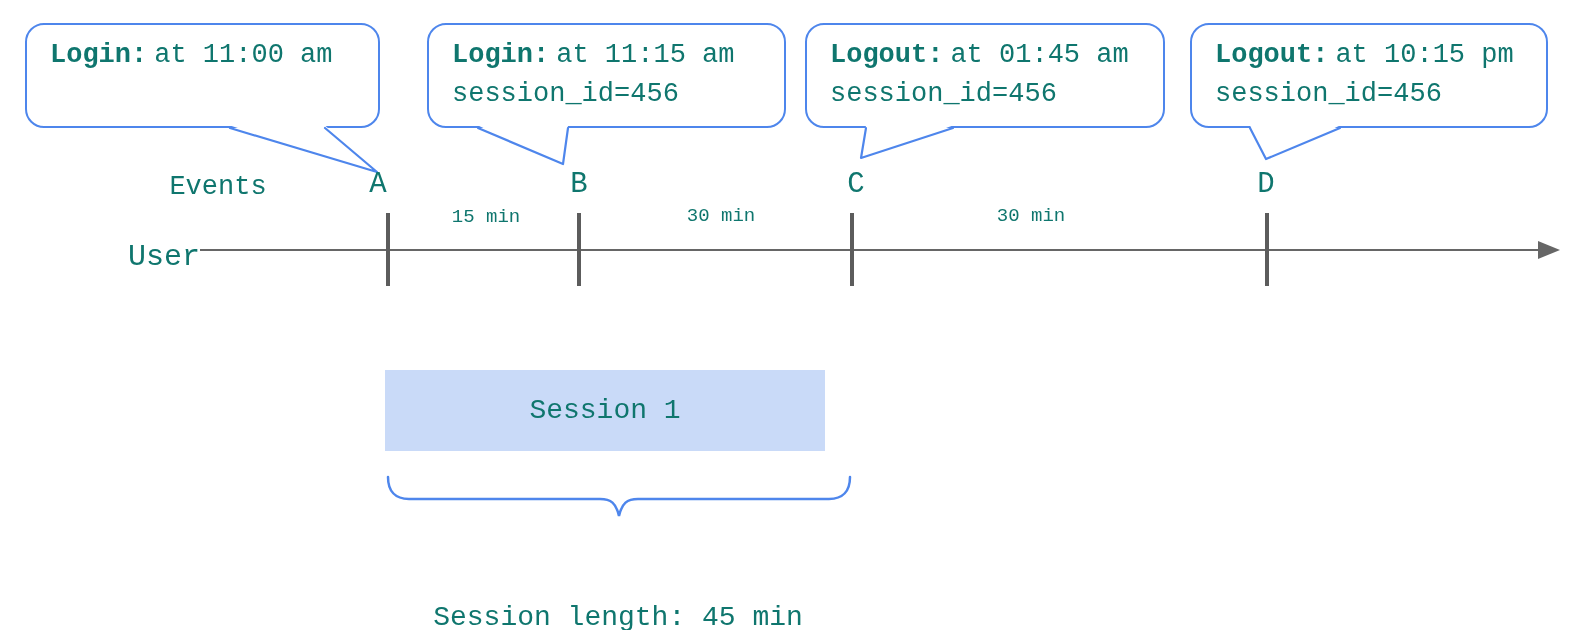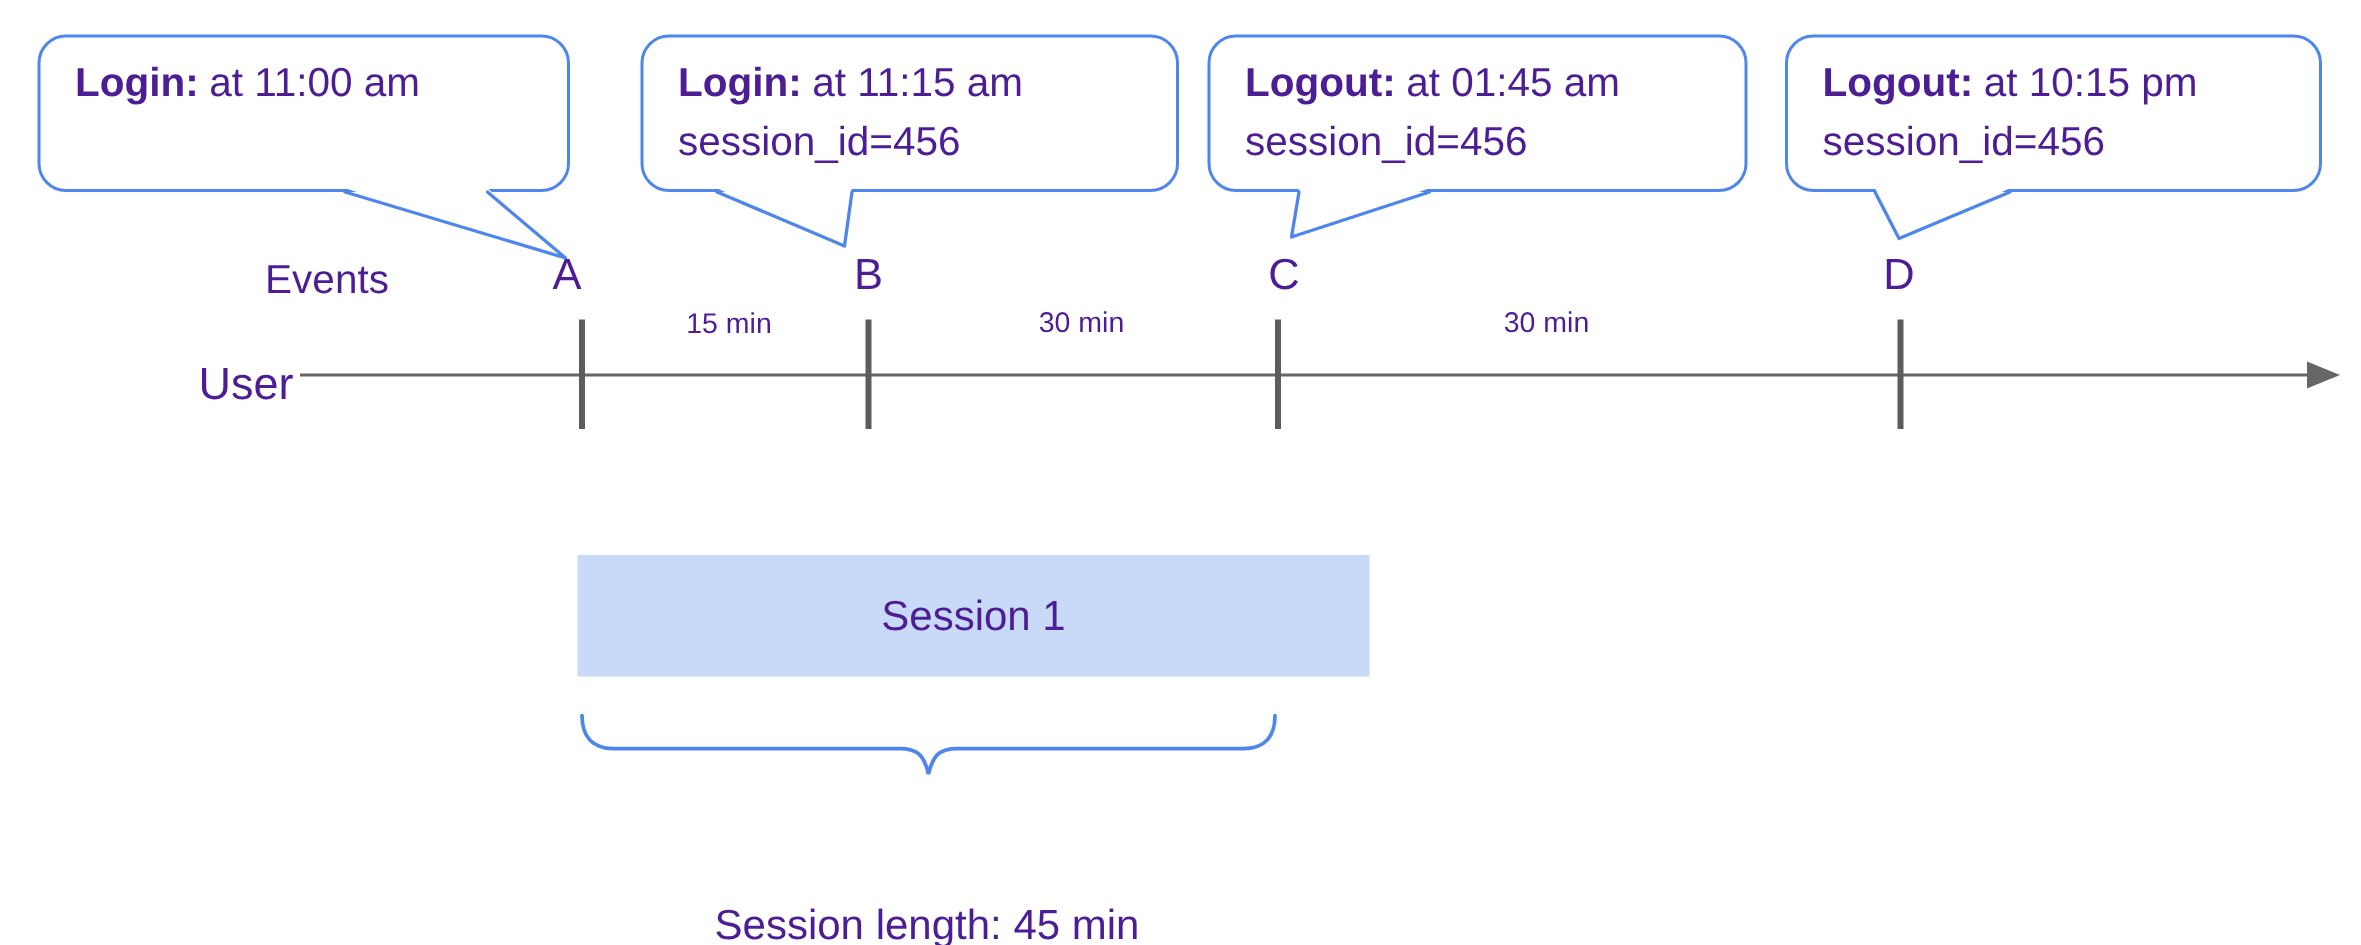--- a/index.html
+++ b/index.html
@@ -1,22 +1,22 @@
 <!DOCTYPE html>
 <html><head>
 <meta charset="utf-8">
 <style>
   html,body { margin:0; padding:0; background:#ffffff; }
   .canvas {
     position: relative;
     width: 1574px;
     height: 630px;
     background: #ffffff;
-    font-family: Liberation Sans, sans-serif;
-    color: #4c1d95;
+    font-family: Liberation Mono, monospace;
+    color: #0f766e;
     overflow: hidden;
   }
   .callout {
     position: absolute;
     top: 23px;
     height: 105px;
     box-sizing: border-box;
     border: 2px solid #4e86ec;
     border-radius: 19px;
     background: #ffffff;
@@ -37,21 +37,21 @@
     transform: translate(-50%, -50%);
     white-space: nowrap;
   }
   .lbl-events { font-size: 27px; }
   .lbl-user { font-size: 30px; }
   .lbl-marker { font-size: 29px; }
   .lbl-interval { font-size: 19px; }
   .session-box {
     position: absolute;
     left: 385px; top: 370px;
-    width: 528px; height: 81px;
+    width: 440px; height: 81px;
     background: #c9daf8;
     display: flex;
     align-items: center;
     justify-content: center;
     font-size: 28px;
   }
   .lbl-session-length { font-size: 28px; margin-top: 24px; }
 </style>
 </head>
 <body>

